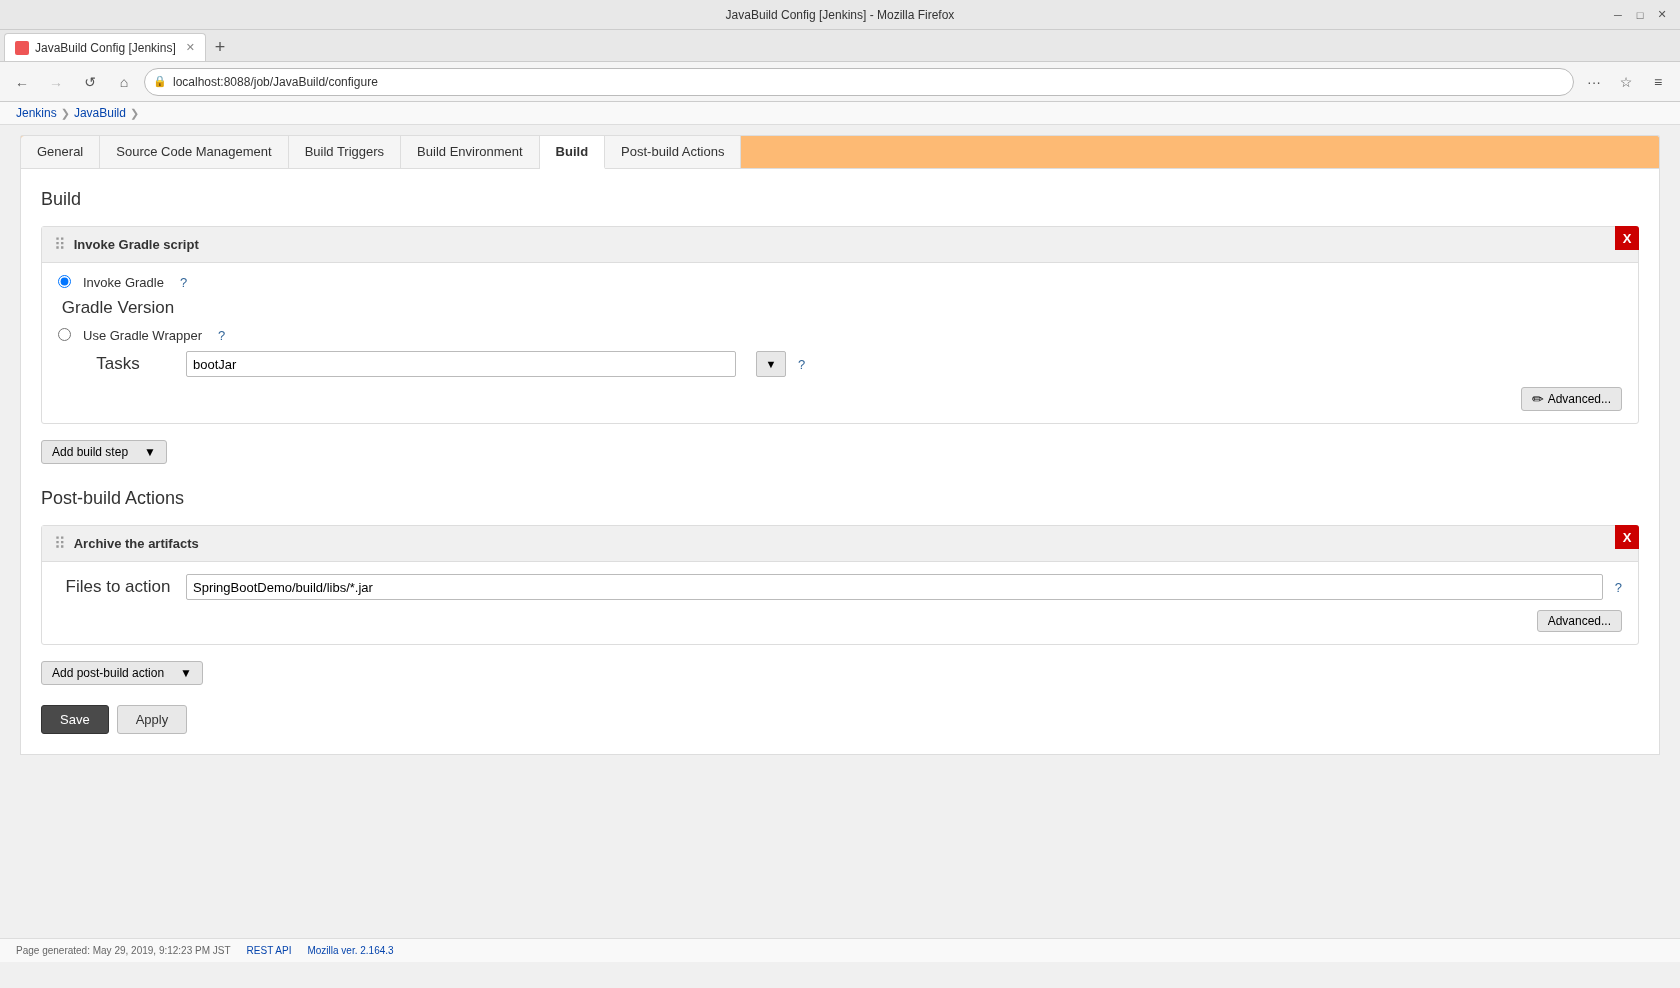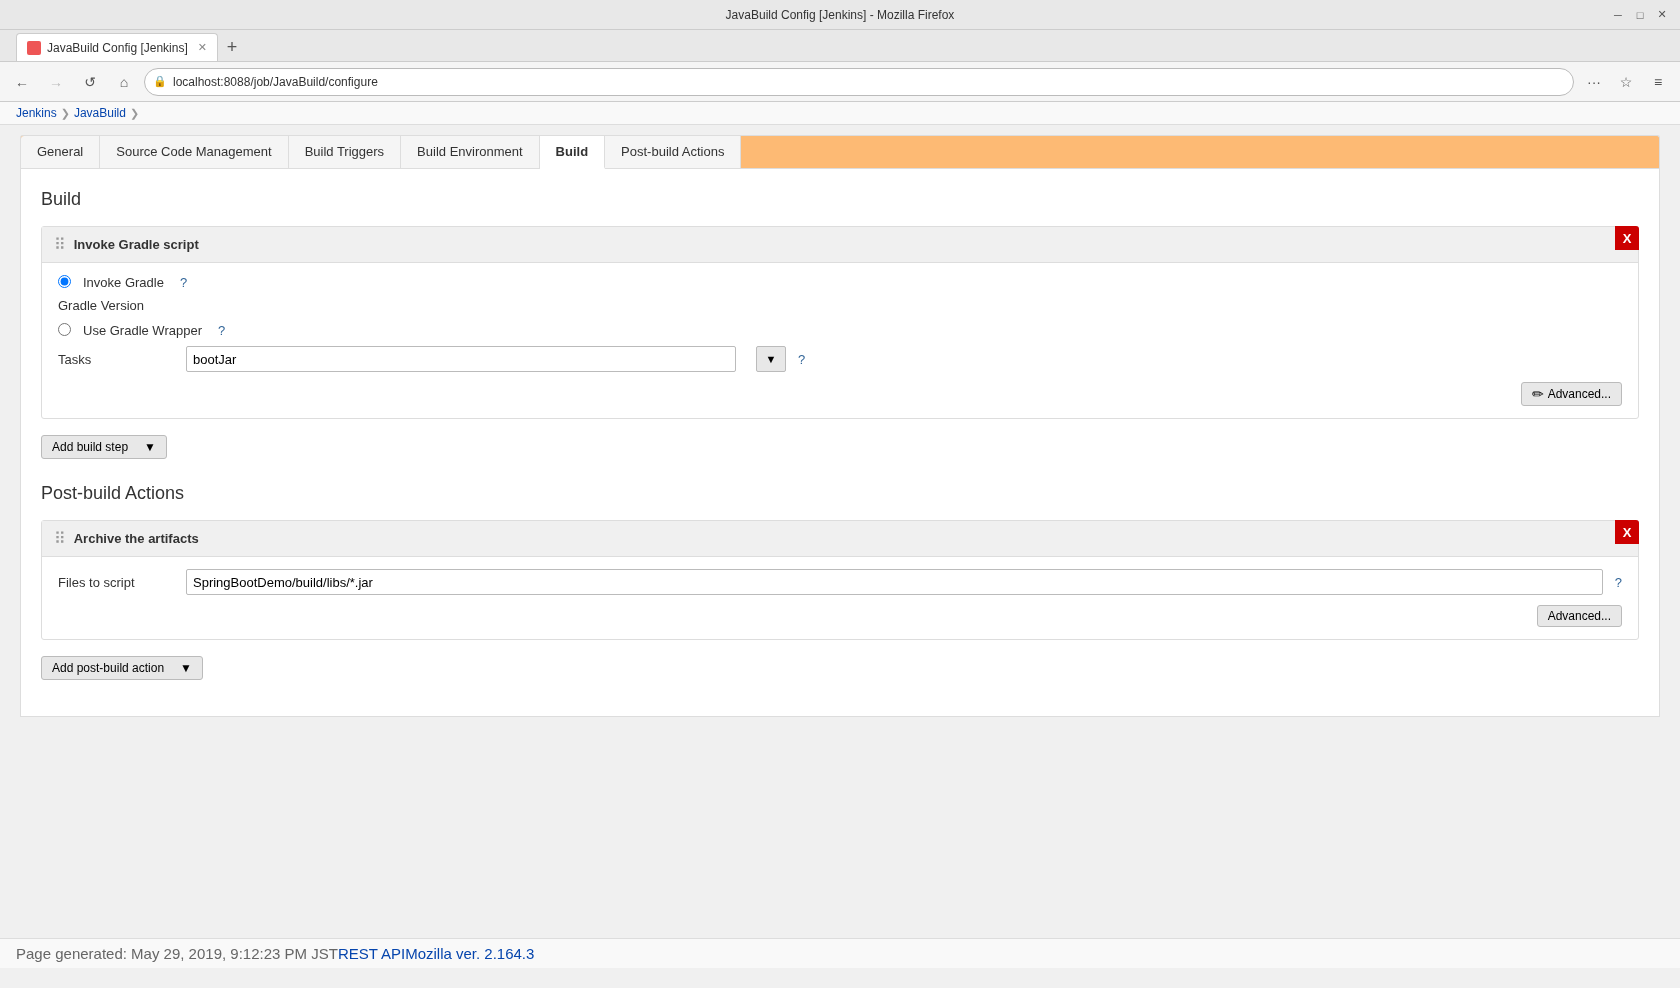--- a/index.html
+++ b/index.html
@@ -63,21 +63,21 @@
     .address-text { font-size: 12px; color: #333; }
     .toolbar-right {
       display: flex; gap: 4px; align-items: center;
     }
 
     
     .tab-bar {
       background: #e8e8e8;
       display: flex;
       align-items: flex-end;
-      padding: 0 0 0 16px;
+      padding: 0 0 0 4px;
       height: 32px;
       border-bottom: 1px solid #ccc;
     }
     .browser-tab {
       background: white;
       border: 1px solid #ccc;
       border-bottom: none;
       border-radius: 4px 4px 0 0;
       padding: 0 10px;
       height: 28px;
@@ -203,22 +203,22 @@
 
     
     .form-row {
       display: flex;
       align-items: center;
       margin-bottom: 10px;
       gap: 8px;
     }
     .form-row label {
       min-width: 120px;
-      text-align: left;
-      font-size: 13px;
+      text-align: center;
+      font-size: 17px;
       color: #333;
     }
     .radio-row {
       display: flex;
       align-items: flex-start;
       margin-bottom: 8px;
       gap: 12px;
     }
     .radio-row input[type="radio"] { cursor: pointer; }
 
@@ -332,25 +332,25 @@
       padding: 6px 18px;
       font-size: 13px;
       cursor: pointer;
     }
 
     
     .page-footer {
       background: #f9f9f9;
       border-top: 1px solid #ddd;
       padding: 6px 16px;
-      font-size: 15px;
+      font-size: 10px;
       color: #666;
       display: flex;
       align-items: center;
-      gap: 0;
+      gap: 16px;
     }
     .footer-link { color: #0645ad; cursor: pointer; }
 
     .pencil-icon { font-size: 14px; }
   </style>
 </head>
 <body>
 
 <div class="browser-titlebar">
   <span>JavaBuild Config [Jenkins] - Mozilla Firefox</span>
@@ -461,40 +461,44 @@
 
     <div class="build-step-card">
       <div class="build-step-header">
         <span class="drag-handle">⠿</span>
         <span class="build-step-title">Archive the artifacts</span>
         <button class="delete-btn">X</button>
       </div>
       <div class="build-step-body">
 
         <div class="form-row">
-          <label>Files to script</label>
+          <label>Files to action</label>
           <input type="text" class="files-input" value="SpringBootDemo/build/libs/*.jar" style="">
           <span class="help-icon" title="Help">?</span>
         </div>
 
         <div class="advanced-btn-row">
           <button class="advanced-btn">
             <span>Advanced...</span>
           </button>
         </div>
       </div>
     </div>
 
     <div style="margin-bottom: 16px;">
       <button class="add-step-btn">
         <span>Add post-build action</span>
         <span>▼</span>
       </button>
     </div>
 
+    <div class="action-buttons">
+      <button class="btn-save">Save</button>
+      <button class="btn-apply">Apply</button>
+    </div>
 
   </div>
 </div>
 
 <div class="page-footer">
   <span>Page generated: May 29, 2019, 9:12:23 PM JST</span>
   <a class="footer-link">REST API</a>
   <a class="footer-link">Mozilla ver. 2.164.3</a>
 </div>
 

